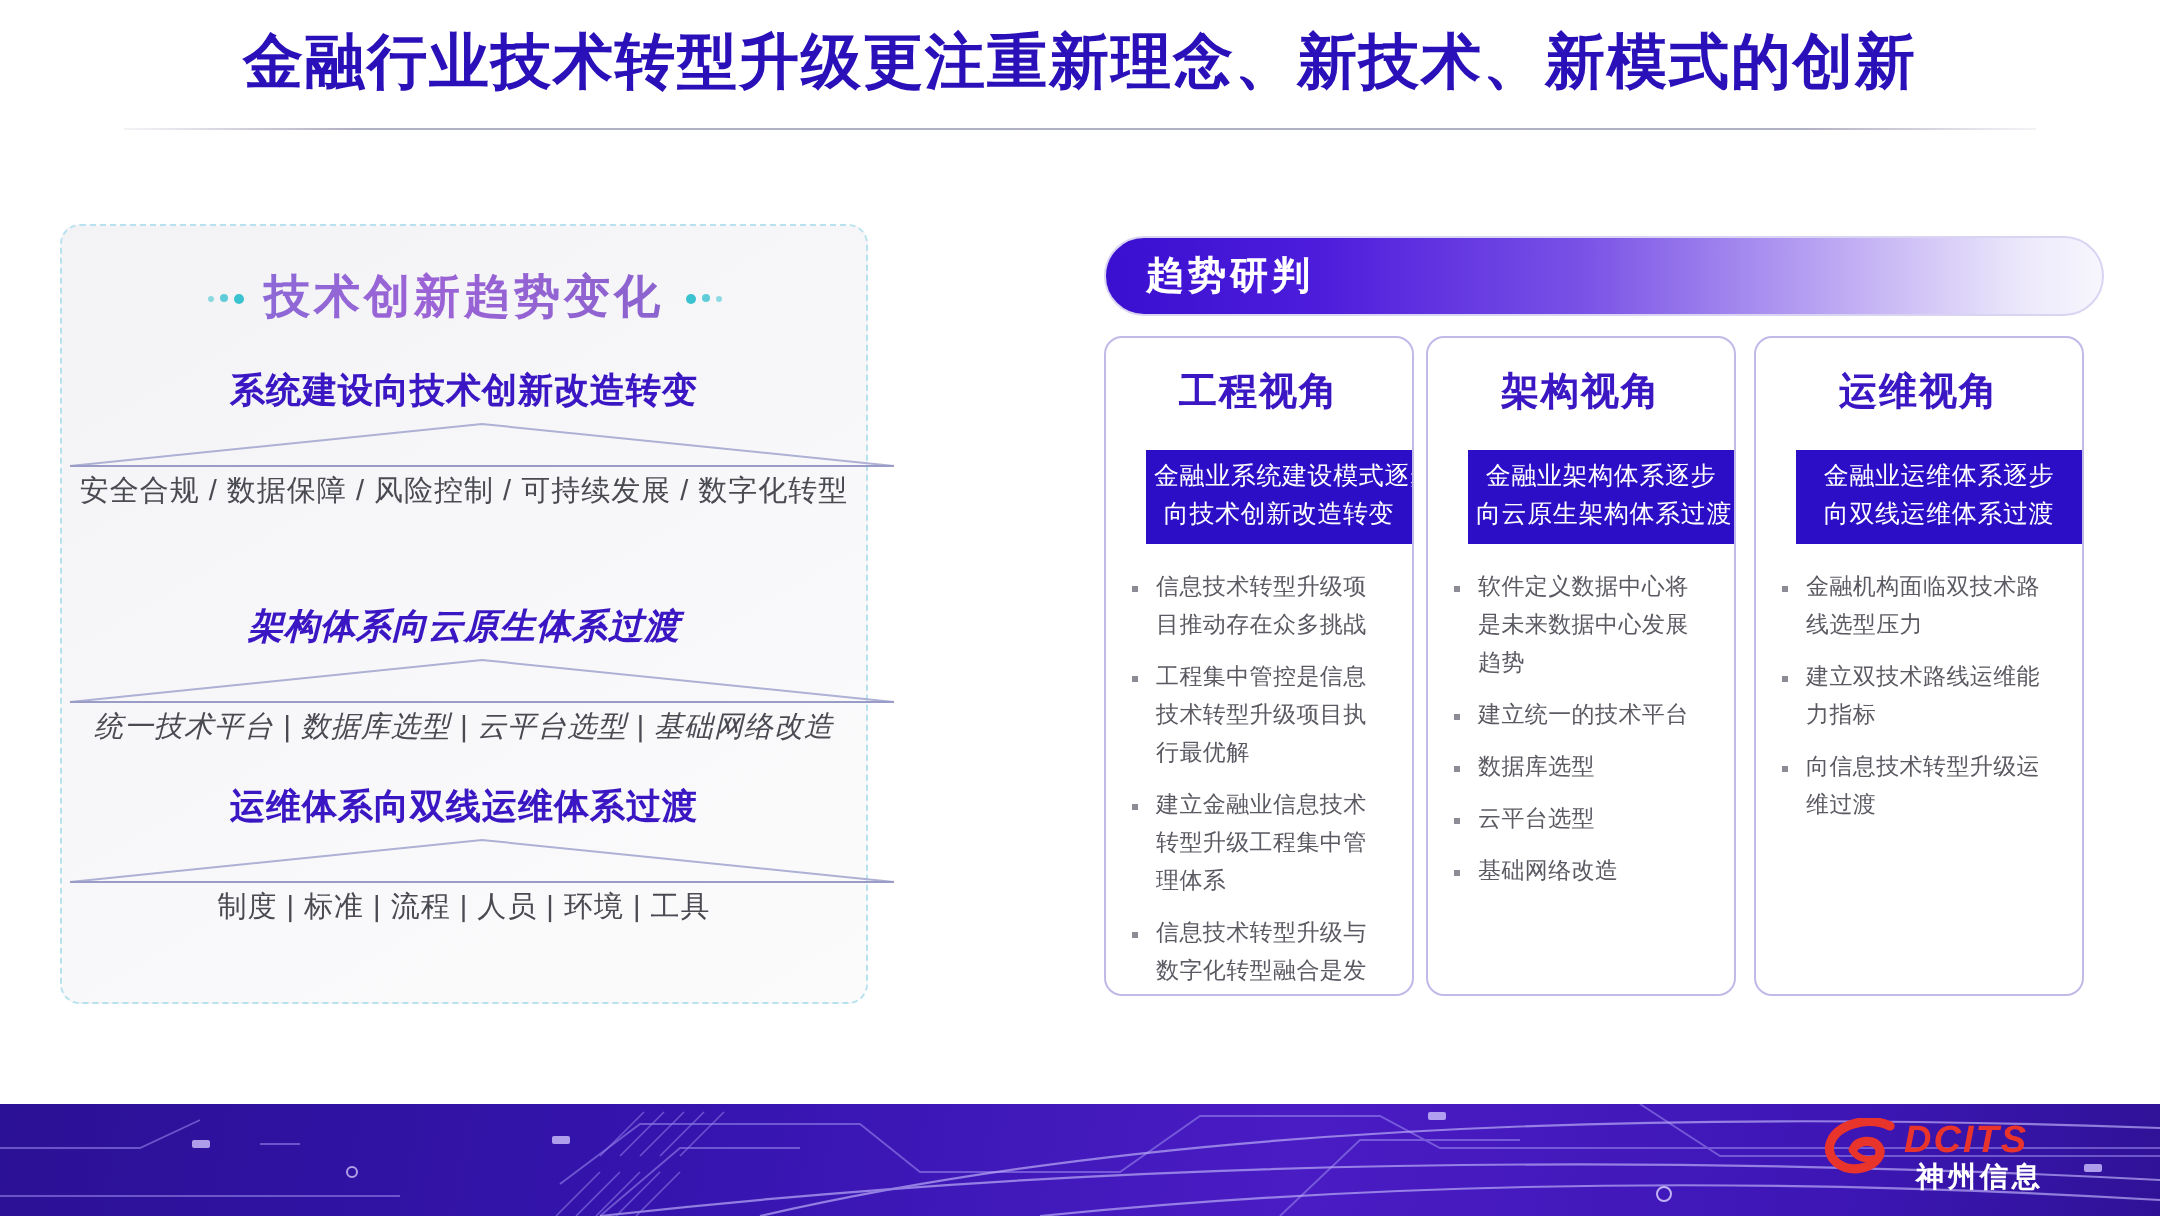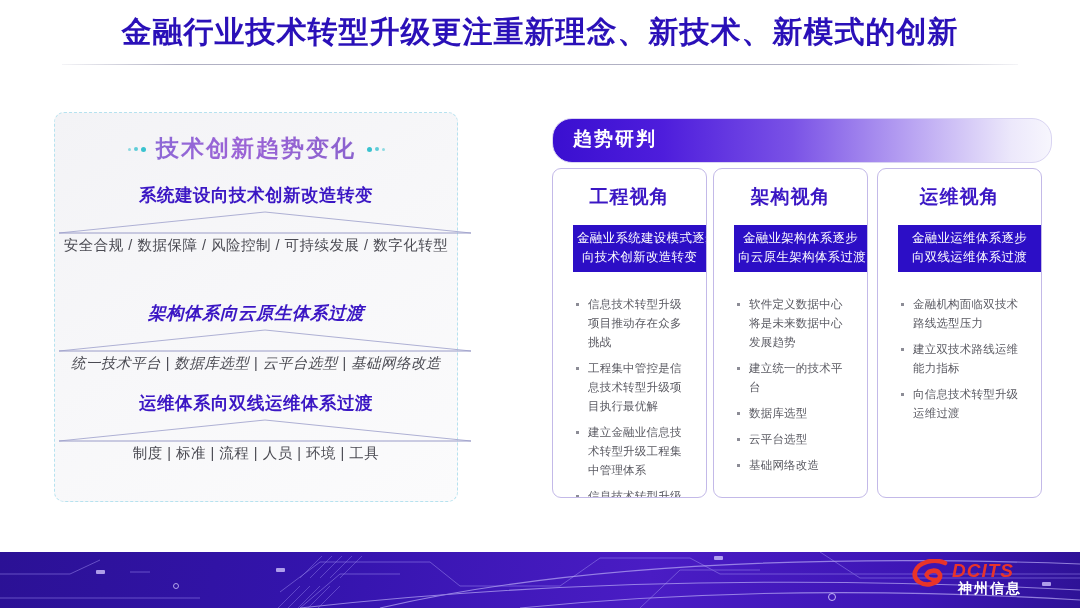--- a/index.html
+++ b/index.html
@@ -28,21 +28,21 @@
   }
   #title-rule {
     position: absolute;
     top: 64px; left: 62px; width: 956px; height: 1px;
     background: linear-gradient(to right, rgba(180,180,200,0.15), rgba(150,150,175,0.75) 12%, rgba(150,150,175,0.75) 88%, rgba(180,180,200,0.15));
   }
 
   
   #left-panel {
     position: absolute;
-    left: 54px; top: 112px;
+    left: 30px; top: 112px;
     width: 404px; height: 390px;
     border: 1.5px dashed #b6e2ef;
     border-radius: 10px;
     background: linear-gradient(150deg, #f3f3f6 0%, #f7f7f9 45%, #fbfbfc 100%);
     box-sizing: border-box;
     padding: 0;
   }
   #left-panel-title {
     position: absolute;
     top: 20px; left: 0; width: 100%;
@@ -94,21 +94,21 @@
     font-size: 14.5px;
     color: #4a4a52;
     letter-spacing: .5px;
     margin-top: 1px;
   }
 
   
   #judgement-bar {
     position: absolute;
     left: 552px; top: 118px;
-    width: 500px; height: 45px;
+    width: 500px; height: 40px;
     border-radius: 20px;
     background: linear-gradient(90deg, #3a0fd0 0%, #4e1ddc 22%, #7a52e6 48%, #b9a4f2 72%, #ece8fb 92%, #f7f6fd 100%);
     border: 1px solid #d9d4f2;
     box-sizing: border-box;
   }
   #judgement-bar-label {
     position: absolute;
     left: 20px; top: 0; height: 40px; line-height: 40px;
     font-size: 19px; font-weight: bold; color: #ffffff;
     letter-spacing: 2px;
@@ -142,21 +142,21 @@
     font-size: 12.5px;
     line-height: 19px;
     text-align: center;
     padding: 4px 4px 5px;
     letter-spacing: .3px;
     margin-left: 20px;
   }
   .card-band div { white-space: nowrap; }
   .card-bullets {
     list-style: none;
-    margin: 12px;
+    margin: 2px;
     padding: 11px 10px 8px 10px;
   }
   .card-bullets li {
     position: relative;
     padding-left: 13px;
     font-size: 11.5px;
     line-height: 19px;
     color: #5a5a62;
     margin-bottom: 7px;
     letter-spacing: .2px;

